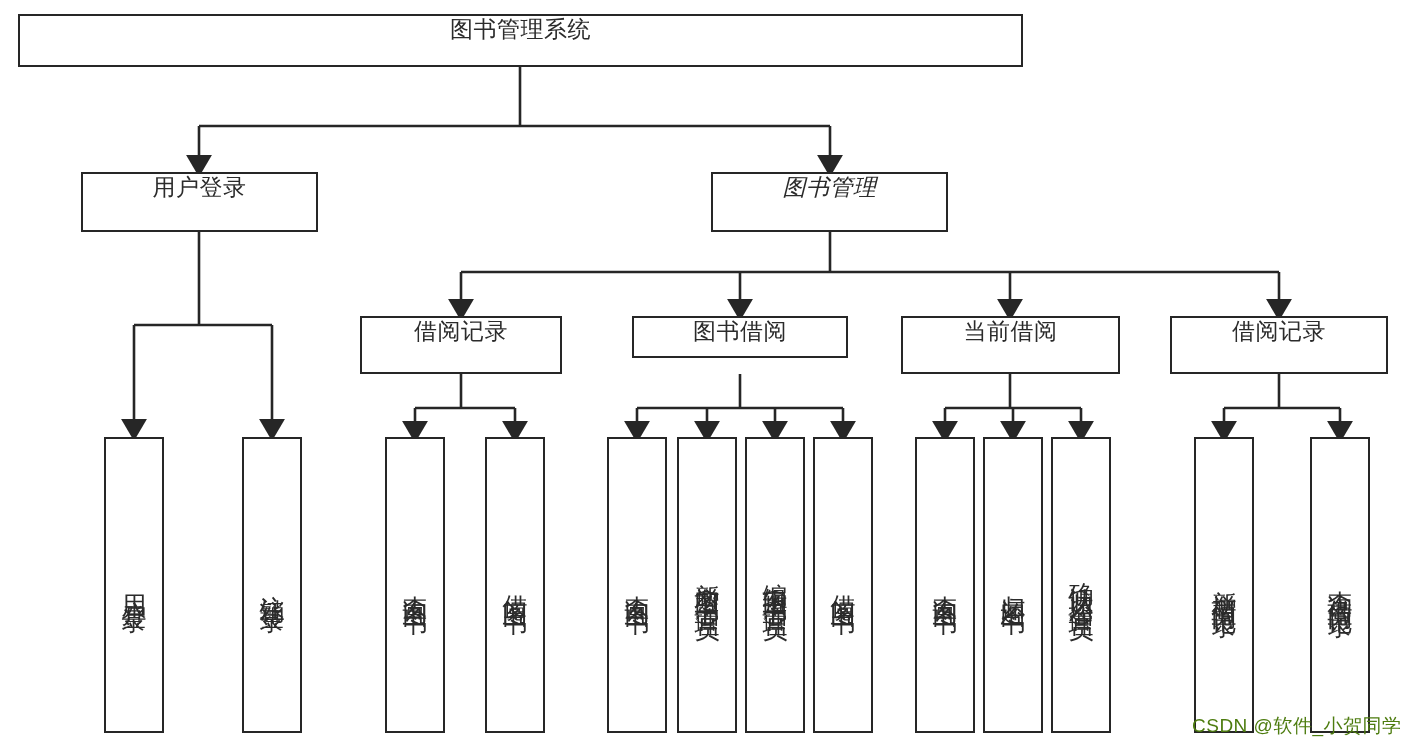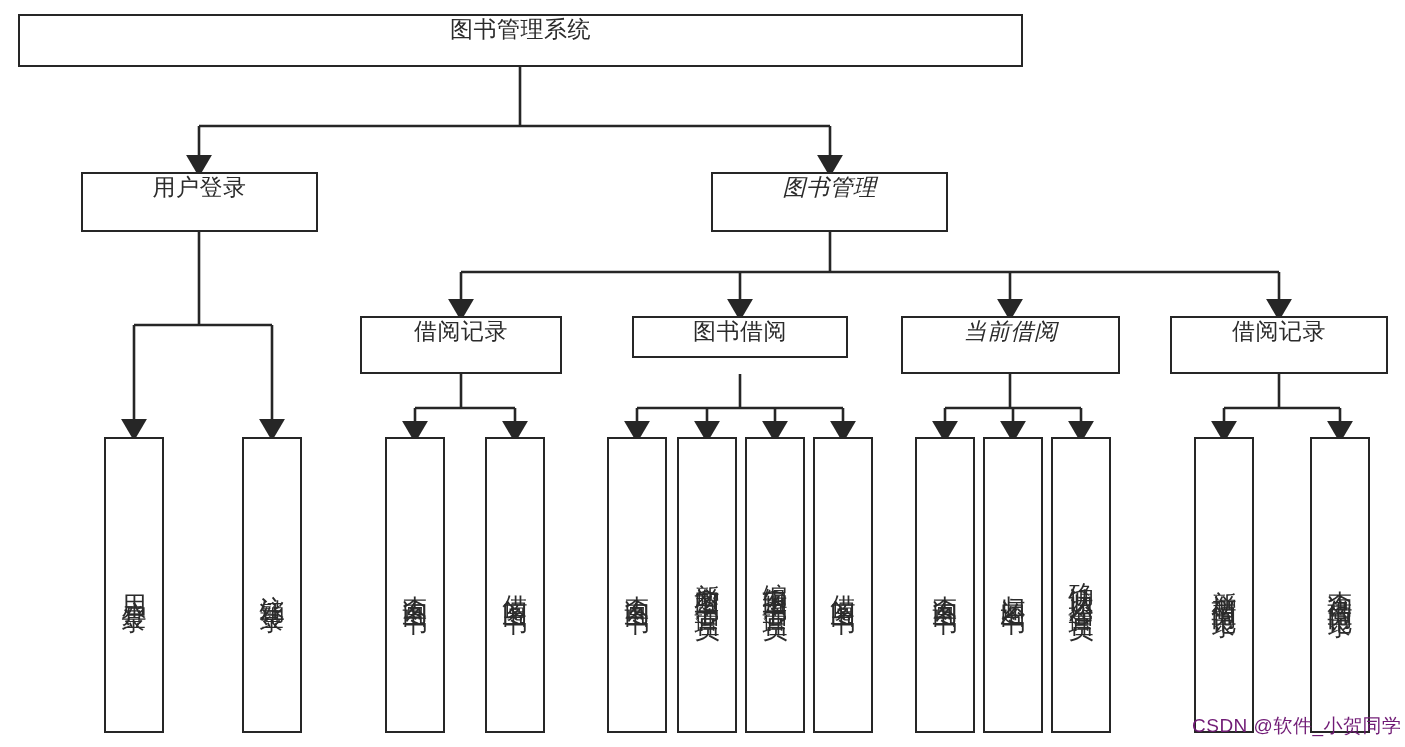--- a/index.html
+++ b/index.html
@@ -51,21 +51,21 @@
   }
   .node.vertical .node-label {
     writing-mode: vertical-rl;
     text-orientation: upright;
     font-size: 25px;
     letter-spacing: 5px;
     line-height: 1;
   }
   .watermark {
     position: absolute;
-    color: #701a75;
+    color: #4d7c0f;
     font-size: 19px;
     white-space: nowrap;
     letter-spacing: 0.5px;
   }
 </style>
 </head>
 <body>
 
 <div id="canvas">
 
@@ -127,21 +127,21 @@
   <div class="node horizontal" style="left: 711px; top: 172px; width: 237px; height: 60px; font-style: italic;">
     <span class="node-label">图书管理</span>
   </div>
 
   <div class="node horizontal" style="left: 360px; top: 316px; width: 202px; height: 58px;">
     <span class="node-label">借阅记录</span>
   </div>
   <div class="node horizontal" style="left: 632px; top: 316px; width: 216px; height: 42px;">
     <span class="node-label">图书借阅</span>
   </div>
-  <div class="node horizontal" style="left: 901px; top: 316px; width: 219px; height: 58px; font-style: italic;">
+  <div class="node horizontal" style="left: 901px; top: 316px; width: 219px; height: 58px;">
     <span class="node-label">当前借阅</span>
   </div>
   <div class="node horizontal" style="left: 1170px; top: 316px; width: 218px; height: 58px;">
     <span class="node-label">借阅记录</span>
   </div>
 
   <div class="node vertical" style="left: 104px; top: 437px; width: 60px; height: 296px;">
     <span class="node-label">用户登录</span>
   </div>
   <div class="node vertical" style="left: 242px; top: 437px; width: 60px; height: 296px;">

